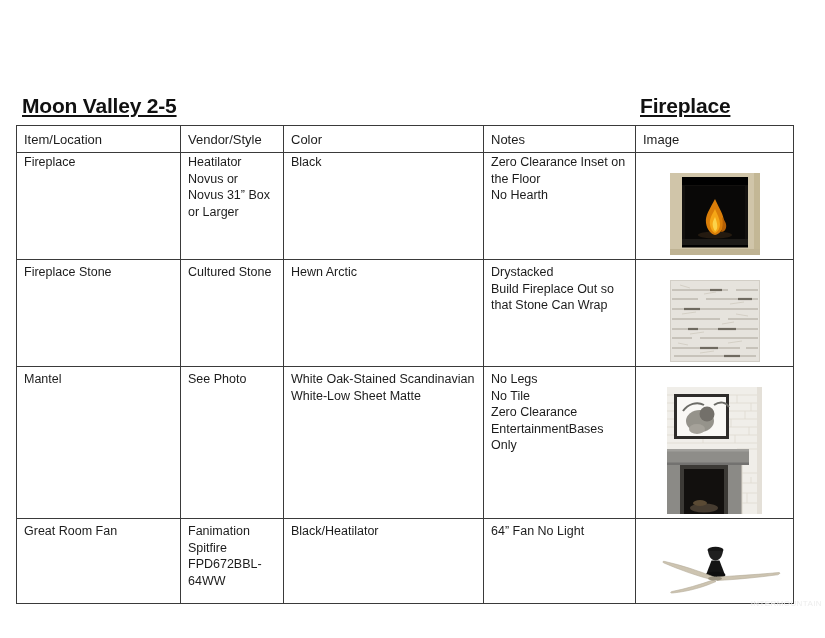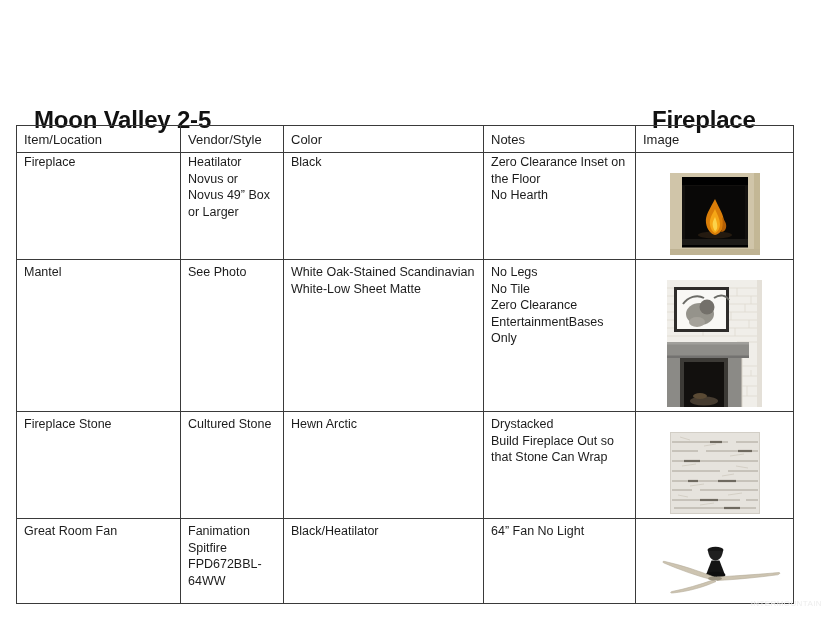--- a/index.html
+++ b/index.html
@@ -1,20 +1,20 @@
 <!DOCTYPE html>
 <html><head>
 <meta charset="utf-8">
 <style>
   html,body{margin:0;padding:0;background:#ffffff;}
   .page{
     position:relative;width:825px;height:638px;background:#ffffff;overflow:hidden;
     font-family:"Liberation Sans","DejaVu Sans",sans-serif;color:#1c1c1c;
   }
-  .title{position:absolute;top:94px;margin:12px;font-size:24px;font-weight:600;color:#111;letter-spacing:-0.2px;}
+  .title{position:absolute;top:94px;margin:0;font-size:21px;font-weight:600;color:#111;letter-spacing:-0.2px;text-decoration:underline;}
   .title-left{left:22px;}
   .title-right{left:640px;}
   table.spec{
     position:absolute;left:16px;top:125px;border-collapse:collapse;table-layout:fixed;width:777px;
   }
   table.spec th, table.spec td{
     border:1.3px solid #3a3a3a;vertical-align:top;text-align:left;
     padding:4px 7px;box-sizing:border-box;white-space:pre-line;
     font-size:12.5px;line-height:1.32;font-weight:400;color:#1c1c1c;margin-top:28px;
   }
@@ -51,41 +51,78 @@
         <th>Notes</th>
         <th class="center">Image</th>
       </tr>
     </thead>
     <tbody>
 
       <tr class="r1" style="height:88px">
         <td>Fireplace</td>
         <td>Heatilator
 Novus or
-Novus 49” Box
+Novus 31” Box
 or Larger</td>
         <td>Black</td>
         <td>Zero Clearance Inset on
 the Floor
 No Hearth</td>
         <td class="img-cell">
           <svg width="90" height="82" viewBox="0 0 90 82">
             <rect width="90" height="82" fill="#d0c5a9"></rect>
             <rect x="84" y="0" width="6" height="82" fill="#c3b795"></rect>
             <rect x="0" y="76" width="90" height="6" fill="#bfb393"></rect>
             <rect x="12" y="4" width="66" height="70" fill="#12100e"></rect>
             <rect x="12" y="4" width="66" height="8" fill="#000000"></rect>
             <rect x="15" y="13" width="60" height="55" fill="#090807"></rect>
             <ellipse cx="45" cy="62" rx="17" ry="3.5" fill="#241a10"></ellipse>
             <path d="M45 26 C40 36 35 42 36 50 C37 57 41 61 45 62 C50 61 54 56 54 49 C54 42 49 35 45 26 Z" fill="#d97d08"></path>
             <path d="M52 44 C55 48 57 51 56 55 C55 58 53 59 51 59 C52.5 55 53.5 50 52 44 Z" fill="#b35f05"></path>
             <path d="M45 36 C42 42 39 46 40 52 C41 57 43 59 45 60 C48 59 50 55 50 51 C50 46 47 41 45 36 Z" fill="#f5a616"></path>
             <path d="M45 44 C43 48 42 50 43 54 C44 57 44.5 57.5 45.3 58 C46.8 57 47.6 55 47.2 52 C46.8 49 46 46 45 44 Z" fill="#fbd24a"></path>
             <rect x="12" y="66" width="66" height="8" fill="#1d1b18"></rect>
             <rect x="12" y="72" width="66" height="2.5" fill="#000000"></rect>
+          </svg>
+        </td>
+      </tr>
+
+      <tr style="height:90px">
+        <td>Fireplace Stone</td>
+        <td>Cultured Stone</td>
+        <td>Hewn Arctic</td>
+        <td>Drystacked
+Build Fireplace Out so
+that Stone Can Wrap</td>
+        <td class="img-cell">
+          <svg width="90" height="82" viewBox="0 0 90 82">
+            <rect width="90" height="82" fill="#e6e3dd"></rect>
+            <rect width="90" height="82" fill="none" stroke="#d2cec6" stroke-width="2"></rect>
+            <g stroke="#a8a297" stroke-width="1" fill="none">
+              <path d="M2 10 H58 M66 10 H88"></path>
+              <path d="M2 19 H28 M36 19 H88"></path>
+              <path d="M2 29 H88"></path>
+              <path d="M2 39 H50 M58 39 H88"></path>
+              <path d="M2 49 H88"></path>
+              <path d="M2 58 H22 M30 58 H88"></path>
+              <path d="M2 68 H70 M76 68 H88"></path>
+              <path d="M4 76 H86"></path>
+            </g>
+            <g stroke="#6f6a60" stroke-width="2.2" fill="none">
+              <path d="M14 29 H30"></path>
+                <path d="M48 49 H66"></path>
+                <path d="M68 19 H82"></path>
+              <path d="M30 68 H48"></path>
+                <path d="M54 76 H70"></path>
+                <path d="M18 49 H28"></path>
+              <path d="M40 10 H52"></path>
+            </g>
+            <g stroke="#cfcabf" stroke-width="0.8" fill="none">
+              <path d="M10 5 L20 8 M34 14 L46 12 M60 24 L74 22 M12 34 L26 32 M52 44 L64 42 M20 54 L34 52 M58 63 L72 61 M30 73 L44 71 M66 34 L78 36 M8 63 L18 65"></path>
+            </g>
           </svg>
         </td>
       </tr>
 
       <tr style="height:136px">
         <td>Mantel</td>
         <td>See Photo</td>
         <td>White Oak-Stained Scandinavian
 White-Low Sheet Matte</td>
         <td>No Legs
@@ -117,57 +154,20 @@
             <rect x="61" y="78" width="14" height="49" fill="#8b8a86"></rect>
             <rect x="13" y="78" width="48" height="49" fill="#3c3a36"></rect>
             <rect x="17" y="82" width="40" height="45" fill="#12100e"></rect>
             <ellipse cx="37" cy="121" rx="14" ry="4.5" fill="#463c30"></ellipse>
             <ellipse cx="33" cy="116" rx="7" ry="3" fill="#5a4a34"></ellipse>
             <path d="M75 78 V127" stroke="#d8d3c9" stroke-width="1"></path>
           </svg>
         </td>
       </tr>
 
-      <tr style="height:90px">
-        <td>Fireplace Stone</td>
-        <td>Cultured Stone</td>
-        <td>Hewn Arctic</td>
-        <td>Drystacked
-Build Fireplace Out so
-that Stone Can Wrap</td>
-        <td class="img-cell">
-          <svg width="90" height="82" viewBox="0 0 90 82">
-            <rect width="90" height="82" fill="#e6e3dd"></rect>
-            <rect width="90" height="82" fill="none" stroke="#d2cec6" stroke-width="2"></rect>
-            <g stroke="#a8a297" stroke-width="1" fill="none">
-              <path d="M2 10 H58 M66 10 H88"></path>
-              <path d="M2 19 H28 M36 19 H88"></path>
-              <path d="M2 29 H88"></path>
-              <path d="M2 39 H50 M58 39 H88"></path>
-              <path d="M2 49 H88"></path>
-              <path d="M2 58 H22 M30 58 H88"></path>
-              <path d="M2 68 H70 M76 68 H88"></path>
-              <path d="M4 76 H86"></path>
-            </g>
-            <g stroke="#6f6a60" stroke-width="2.2" fill="none">
-              <path d="M14 29 H30"></path>
-                <path d="M48 49 H66"></path>
-                <path d="M68 19 H82"></path>
-              <path d="M30 68 H48"></path>
-                <path d="M54 76 H70"></path>
-                <path d="M18 49 H28"></path>
-              <path d="M40 10 H52"></path>
-            </g>
-            <g stroke="#cfcabf" stroke-width="0.8" fill="none">
-              <path d="M10 5 L20 8 M34 14 L46 12 M60 24 L74 22 M12 34 L26 32 M52 44 L64 42 M20 54 L34 52 M58 63 L72 61 M30 73 L44 71 M66 34 L78 36 M8 63 L18 65"></path>
-            </g>
-          </svg>
-        </td>
-      </tr>
-
       <tr style="height:70px">
         <td>Great Room Fan</td>
         <td>Fanimation
 Spitfire
 FPD672BBL-
 64WW</td>
         <td>Black/Heatilator</td>
         <td>64” Fan No Light</td>
         <td class="img-cell">
           <svg width="140" height="60" viewBox="0 0 140 60">

